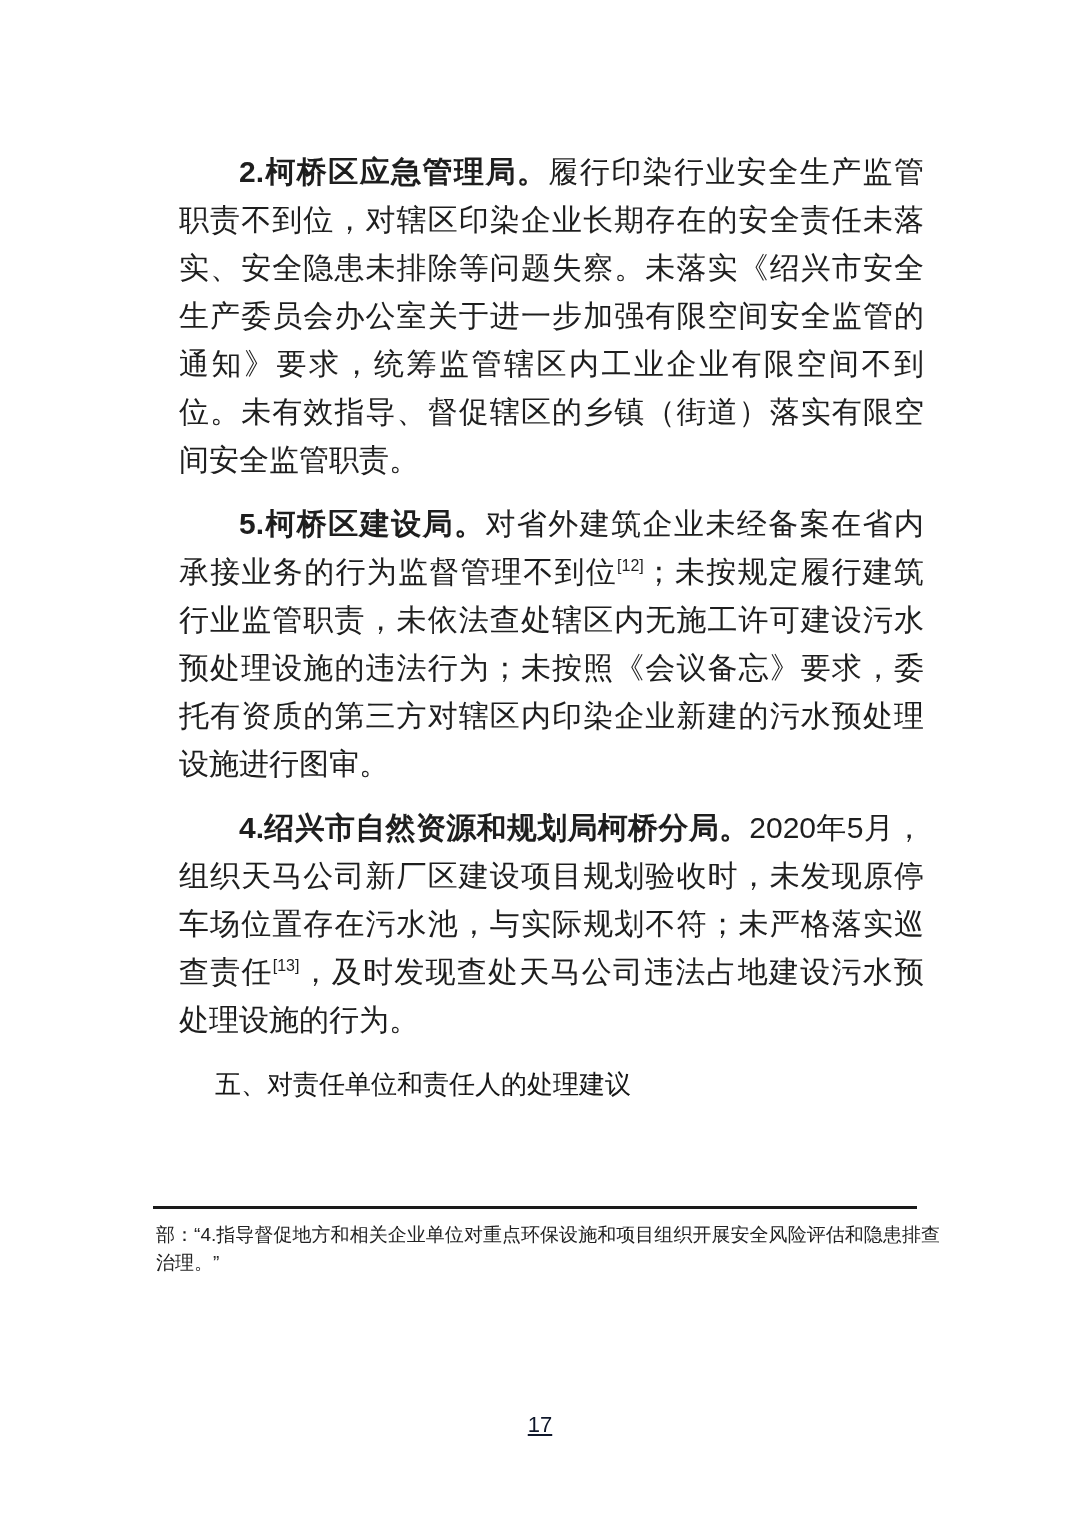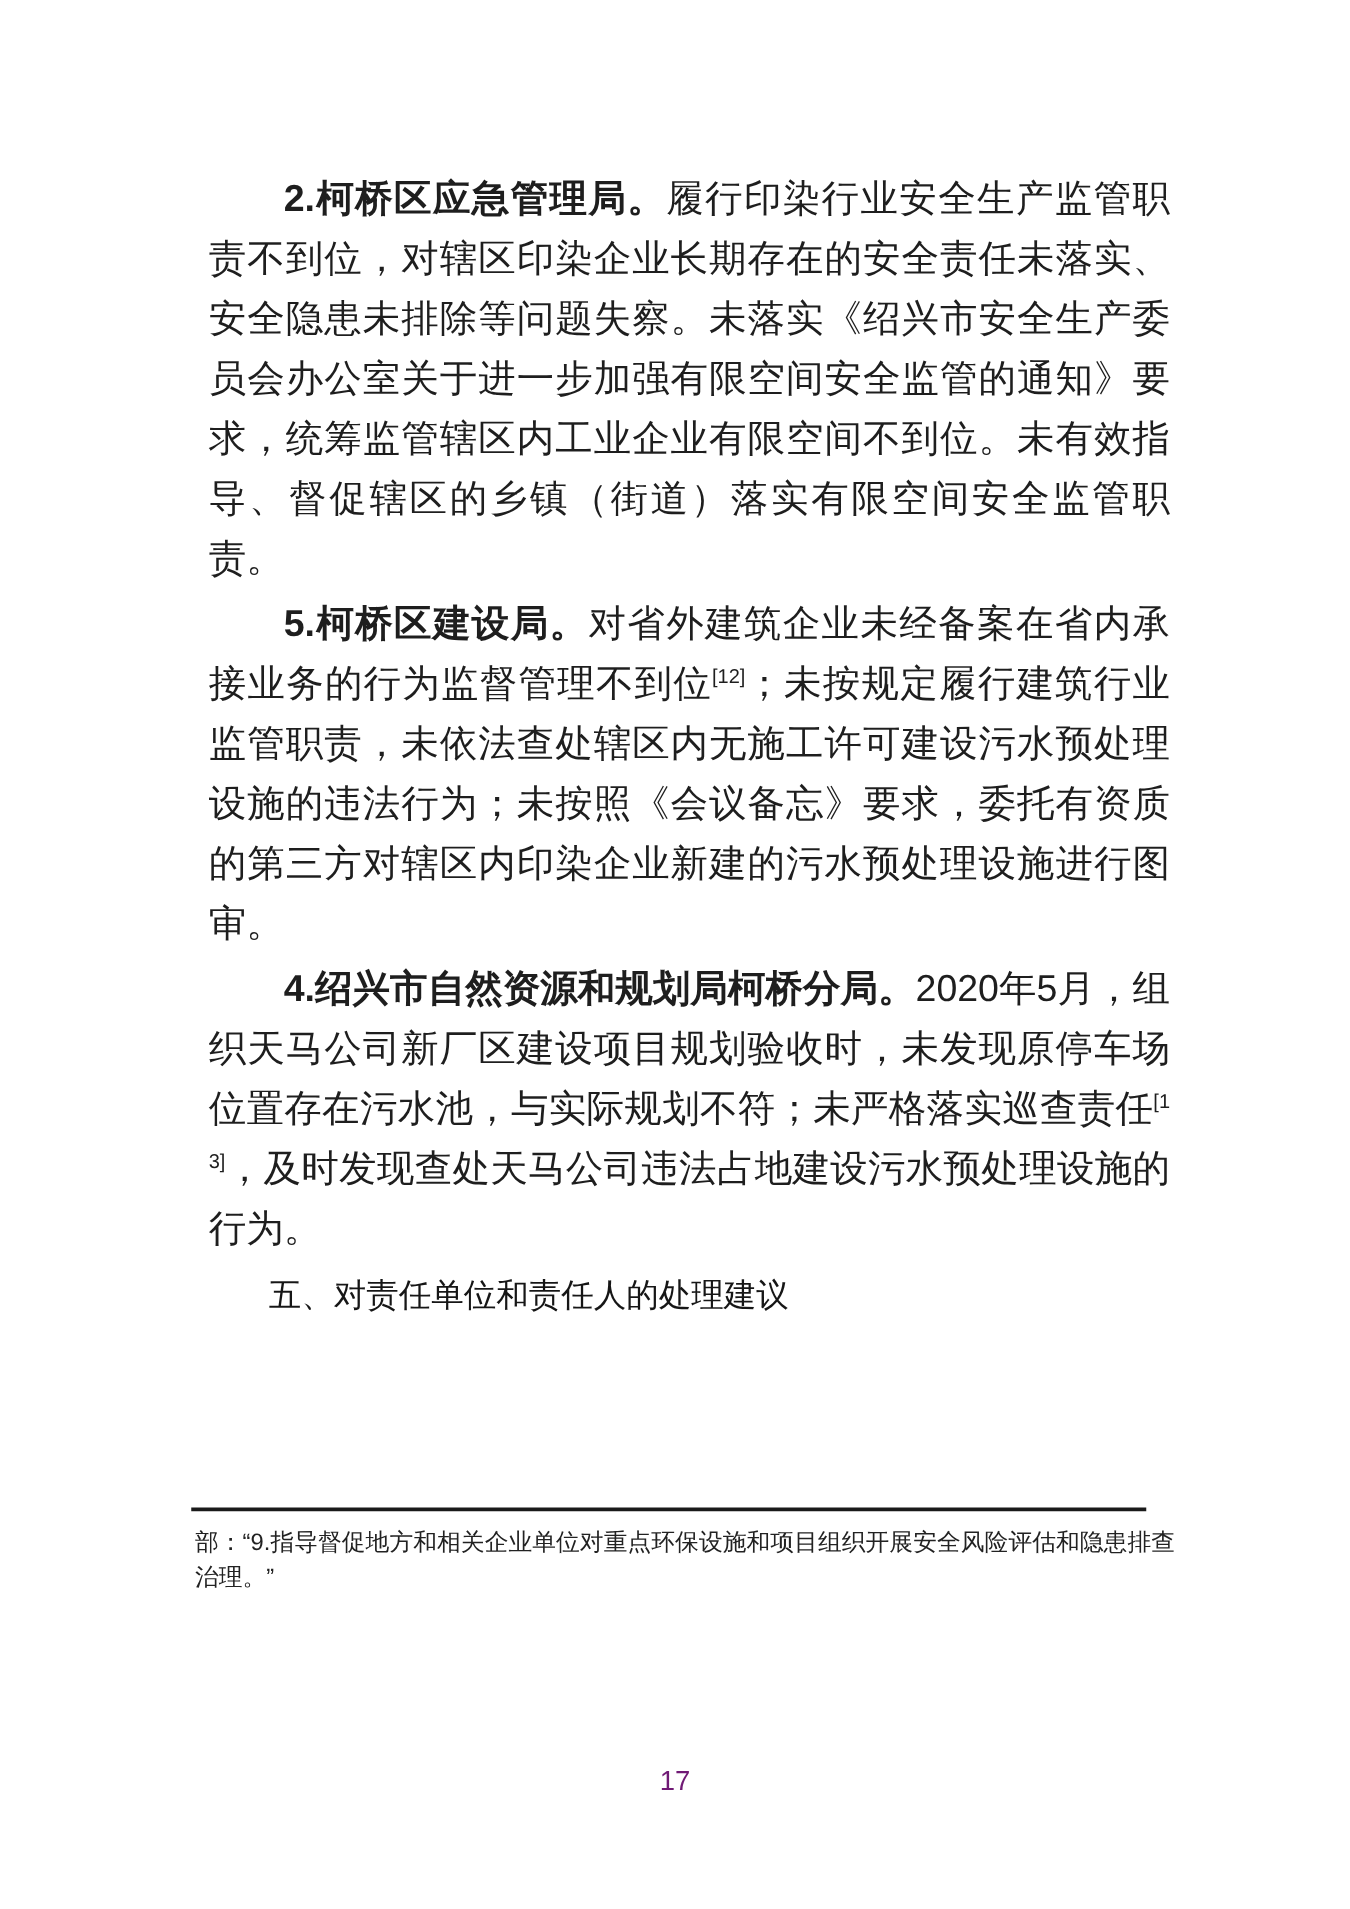--- a/index.html
+++ b/index.html
@@ -16,21 +16,21 @@
     font-family: "Liberation Sans", sans-serif;
     color: #1e1e1e;
   }
   .content {
     position: absolute;
     left: 163px;
     top: 132px;
     width: 777px;
   }
   .body-para {
-    margin: 4px;
+    margin: 16px;
     font-size: 30px;
     line-height: 48px;
     text-align: justify;
     text-justify: inter-character;
     text-indent: 2em;
     letter-spacing: 0;
     color: #1e1e1e;
     word-break: break-all;
   }
   .body-para .lead {
@@ -73,21 +73,22 @@
     text-justify: inter-character;
     word-break: break-all;
   }
   .page-number {
     position: absolute;
     left: 0;
     top: 1412px;
     width: 1080px;
     text-align: center;
     font-size: 22px;
-    color: #701a75;
+    color: #0f172a;
+    text-decoration: underline;
   }
 </style>
 </head>
 <body>
 
 <div class="page">
 
   <div class="content">
 
     <p class="body-para"><span class="lead">2.柯桥区应急管理局。</span><span>履行印染行业安全生产监管职责不到位，对辖区印染企业长期存在的安全责任未落实、安全隐患未排除等问题失察。未落实《绍兴市安全生产委员会办公室关于进一步加强有限空间安全监管的通知》要求，统筹监管辖区内工业企业有限空间不到位。未有效指导、督促辖区的乡镇（街道）落实有限空间安全监管职责。</span></p>
@@ -97,18 +98,18 @@
     <p class="body-para"><span class="lead">4.绍兴市自然资源和规划局柯桥分局。</span><span>2020年5月，组织天马公司新厂区建设项目规划验收时，未发现原停车场位置存在污水池，与实际规划不符；未严格落实巡查责任</span><span class="fnref">[13]</span><span>，及时发现查处天马公司违法占地建设污水预处理设施的行为。</span></p>
 
 
     <h2 class="section-heading">五、对责任单位和责任人的处理建议</h2>
 
   </div>
 
   <div class="footnote-separator"></div>
 
   <div class="footnotes">
-    <p class="footnote-para">部：“9.指导督促地方和相关企业单位对重点环保设施和项目组织开展安全风险评估和隐患排查治理。”</p>
+    <p class="footnote-para">部：“4.指导督促地方和相关企业单位对重点环保设施和项目组织开展安全风险评估和隐患排查治理。”</p>
   </div>
 
   <div class="page-number">17</div>
 
 </div>
 
 </body></html>

